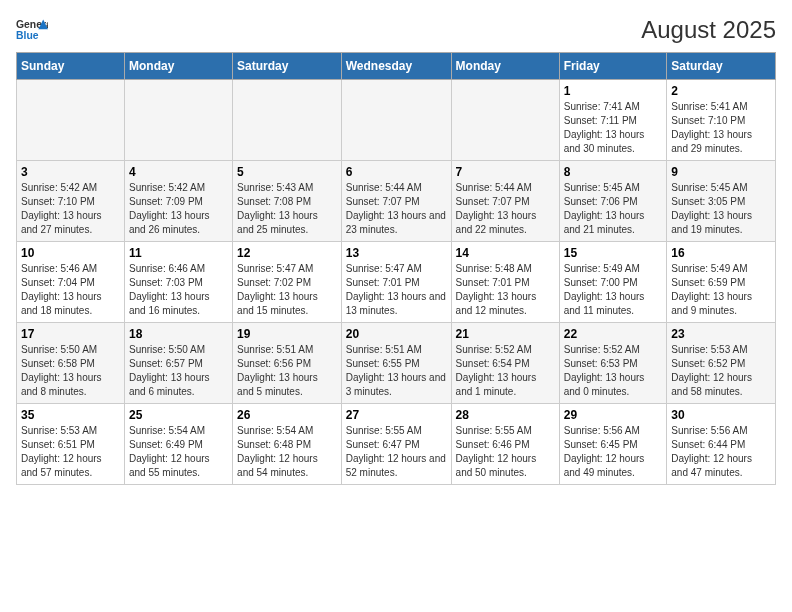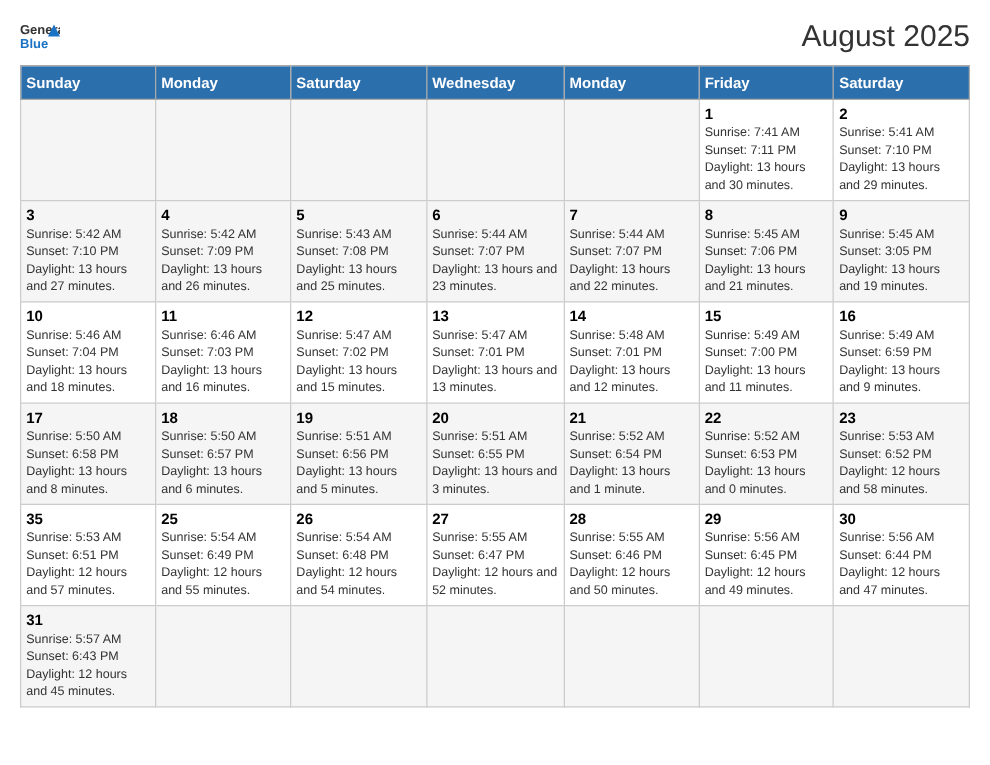--- a/index.html
+++ b/index.html
@@ -299,28 +299,14 @@
 Sunset: 6:45 PM
 Daylight: 12 hours and 49 minutes.</div>
         </td>
         <td>
           <span class="day-number">30</span>
           <div class="day-info">Sunrise: 5:56 AM
 Sunset: 6:44 PM
 Daylight: 12 hours and 47 minutes.</div>
         </td>
       </tr>
-      <tr>
-        <td>
-          <span class="day-number">31</span>
-          <div class="day-info">Sunrise: 5:57 AM
-Sunset: 6:43 PM
-Daylight: 12 hours and 45 minutes.</div>
-        </td>
-        <td class="empty-cell"></td>
-        <td class="empty-cell"></td>
-        <td class="empty-cell"></td>
-        <td class="empty-cell"></td>
-        <td class="empty-cell"></td>
-        <td class="empty-cell"></td>
-      </tr>
     </tbody>
 </table>
 
 </body></html>

